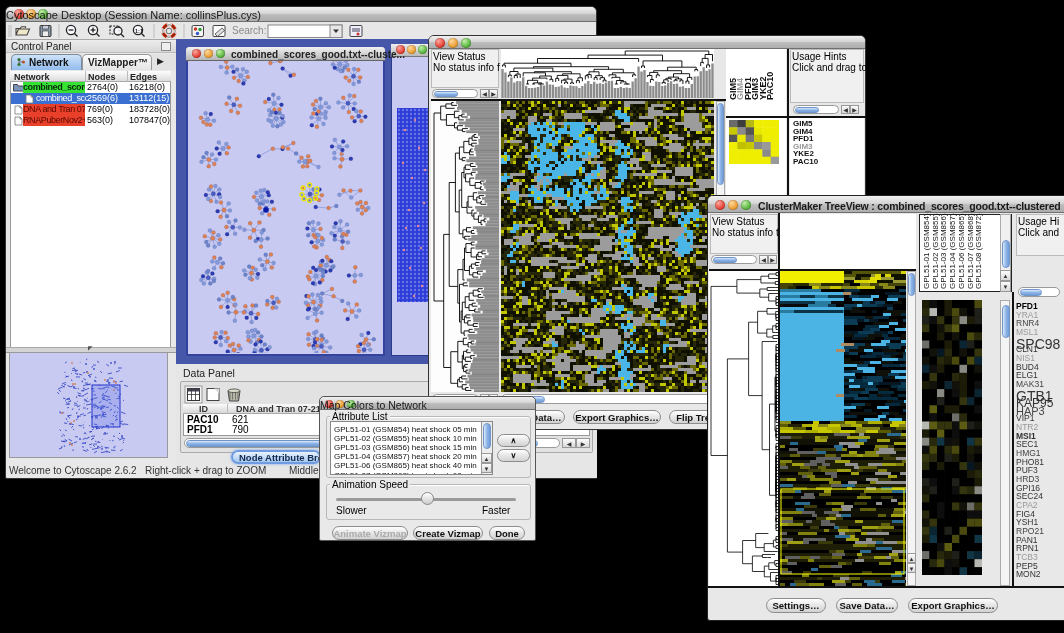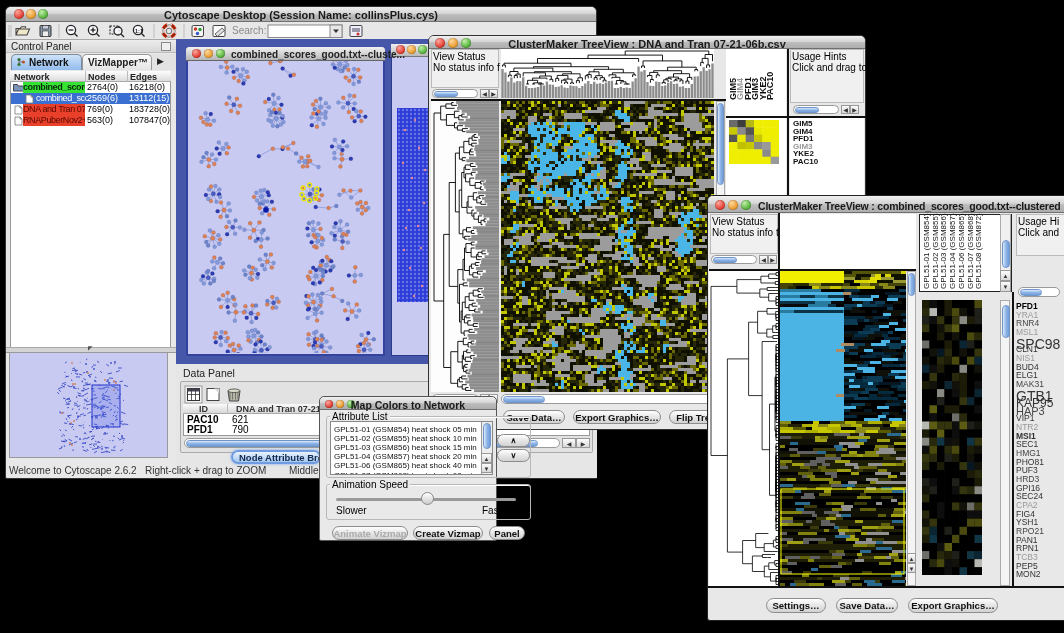--- a/index.html
+++ b/index.html
@@ -5,21 +5,21 @@
  font-family:"Liberation Sans",sans-serif;-webkit-font-smoothing:antialiased}
 .abs{position:absolute}
 .win{position:absolute;background:#e8e8e8}
 .tbar{position:absolute;left:0;right:0;top:0;
  background:linear-gradient(#f0f0f0,#d6d6d6 45%,#bcbcbc 55%,#adadad);
  border-bottom:1px solid #6f6f6f;border-radius:5px 5px 0 0}
 .tl{position:absolute;border-radius:50%;width:10px;height:10px;box-shadow:inset 0 0 1px rgba(0,0,0,.6)}
 .tl.r{background:radial-gradient(circle at 35% 30%,#ffa69e,#e03c30 65%,#a01408)}
 .tl.o{background:radial-gradient(circle at 35% 30%,#ffd9a0,#e89b2e 65%,#b06c08)}
 .tl.g{background:radial-gradient(circle at 35% 30%,#c0f0a8,#55b23a 65%,#2a7d14)}
-.ttxt{position:absolute;width:100%;text-align:center;font-weight:bold;color:#1a1a1a}
+.ttxt{position:absolute;width:100%;font-weight:normal;color:#1a1a1a}
 .btn{position:absolute;background:linear-gradient(#ffffff,#e8e8e8 45%,#d2d2d2);
  border:1px solid #8c8c8c;border-radius:9px;font-weight:bold;font-size:9.5px;
  text-align:center;color:#111;white-space:nowrap;overflow:hidden}
 .pillt{position:absolute;background:#fff;border:1px solid #9a9a9a;border-radius:6px}
 .pill{position:absolute;background:linear-gradient(#dcebfc,#8fb5e8 50%,#6f9cd8);border-radius:5px;border:1px solid #7295c8}
 .vpill{position:absolute;background:linear-gradient(90deg,#dcebfc,#8fb5e8 50%,#6f9cd8);border-radius:5px;border:1px solid #7295c8}
 .sbtn{position:absolute;background:linear-gradient(#fcfcfc,#d8d8d8);border:1px solid #999;
  font-size:6px;color:#333;text-align:center}
 .txt{position:absolute;white-space:nowrap}
 .cell{position:absolute;white-space:nowrap;overflow:hidden;font-size:9px;height:11px;line-height:11px;color:#000}
@@ -790,21 +790,20 @@
 <div class="abs" style="left:231px;top:450px;width:90px;height:14px;border-radius:7px;background:linear-gradient(#e8f2fe,#a8c8f0);border:2px solid #6f9ce0;box-shadow:0 0 3px #7aa8e8"></div>
 <div class="txt" style="left:239px;top:452px;font-size:9.5px;font-weight:bold;color:#102a50">Node Attribute Brows</div>
 <div class="txt" style="left:9px;top:465px;font-size:10px;color:#333">Welcome to Cytoscape 2.6.2</div>
 <div class="txt" style="left:145px;top:465px;font-size:10px;color:#333">Right-click + drag to ZOOM</div>
 <div class="txt" style="left:289px;top:465px;font-size:10px;color:#333">Middle-cli</div>
 <div class="win" style="left:428px;top:35px;width:438px;height:395px;border:1px solid #333;border-radius:6px 6px 3px 3px">
 <div class="tbar" style="height:13px"></div>
 <div class="tl r" style="left:6px;top:2px"></div>
 <div class="tl o" style="left:19px;top:2px"></div>
 <div class="tl g" style="left:32px;top:2px"></div>
-<div class="ttxt" style="top:1.5px;font-size:11px">ClusterMaker TreeView : DNA and Tran 07-21-06b.csv</div>
 </div>
 <div class="abs" style="left:431px;top:49px;width:68px;height:39px;background:#f0f0f0;border:1px solid #bbb"></div>
 <div class="txt" style="left:433px;top:51px;font-size:10px">View Status</div>
 <div class="txt" style="left:433px;top:62px;font-size:10px">No status info f</div>
 <div class="pillt" style="left:432px;top:89px;width:46px;height:9px"></div>
 <div class="pill" style="left:434px;top:90.5px;width:24px;height:6px"></div>
 <div class="sbtn" style="left:480px;top:89px;width:9px;height:9px;line-height:9px">◀</div>
 <div class="sbtn" style="left:489px;top:89px;width:9px;height:9px;line-height:9px">▶</div>
 <svg width="213" height="49" style="position:absolute;left:501px;top:49px">
     <rect width="213" height="49" fill="#ffffff"></rect>
@@ -2019,21 +2018,21 @@
 <div class="txt" style="left:1016px;top:525.9px;font-size:8.5px;color:#444;font-weight:normal">RPO21</div>
 <div class="txt" style="left:1016px;top:534.5px;font-size:8.5px;color:#333;font-weight:normal">PAN1</div>
 <div class="txt" style="left:1016px;top:543.2px;font-size:8.5px;color:#333;font-weight:normal">RPN1</div>
 <div class="txt" style="left:1016px;top:551.9px;font-size:8.5px;color:#999;font-weight:normal">TCB3</div>
 <div class="txt" style="left:1016px;top:560.5px;font-size:8.5px;color:#333;font-weight:normal">PEP5</div>
 <div class="txt" style="left:1016px;top:569.2px;font-size:8.5px;color:#333;font-weight:normal">MON2</div>
 <div class="abs" style="left:708px;top:586px;width:356px;height:2px;background:#111"></div>
 <div class="btn" style="left:766px;top:598px;width:60px;height:15px;line-height:14px">Settings…</div>
 <div class="btn" style="left:836px;top:598px;width:62px;height:15px;line-height:14px">Save Data…</div>
 <div class="btn" style="left:908px;top:598px;width:90px;height:15px;line-height:14px">Export Graphics…</div>
-<div class="win" style="left:319px;top:396px;width:178px;height:145px;border:1px solid #555;border-radius:5px 5px 2px 2px;background:#e9e9e9">
+<div class="win" style="left:319px;top:396px;width:217px;height:145px;border:1px solid #555;border-radius:5px 5px 2px 2px;background:#e9e9e9">
 <div class="tbar" style="height:13px"></div>
 <div class="tl r" style="left:5px;top:2.5px;width:8px;height:8px"></div>
 <div class="tl o" style="left:16px;top:2.5px;width:8px;height:8px"></div>
 <div class="tl g" style="left:27px;top:2.5px;width:8px;height:8px"></div>
 <div class="ttxt" style="top:1.5px;font-size:10.5px">Map Colors to Network</div>
 <div class="gb" style="left:6px;top:19px;width:205px;height:62px"></div>
 <div class="txt" style="left:10px;top:14px;font-size:10px;background:#e9e9e9;padding:0 2px">Attribute List</div>
 <div class="abs" style="left:10px;top:24px;width:163px;height:54px;background:#fff;border:1px solid #888;overflow:hidden">
 <div class="txt" style="left:3px;top:2.5px;font-size:8px;color:#111">GPL51-01 (GSM854) heat shock 05 min</div>
 <div class="txt" style="left:3px;top:11.7px;font-size:8px;color:#111">GPL51-02 (GSM855) heat shock 10 min</div>
@@ -2049,13 +2048,13 @@
 <div class="btn" style="left:177px;top:37px;width:33px;height:13px;line-height:12px;font-size:8px">∧</div>
 <div class="btn" style="left:177px;top:52px;width:33px;height:13px;line-height:12px;font-size:8px">∨</div>
 <div class="gb" style="left:6px;top:87px;width:205px;height:36px"></div>
 <div class="txt" style="left:10px;top:82px;font-size:10px;background:#e9e9e9;padding:0 2px">Animation Speed</div>
 <div class="abs" style="left:16px;top:101px;width:180px;height:3px;background:#9a9a9a;border-radius:2px"></div>
 <div class="abs" style="left:101px;top:95px;width:13px;height:13px;border-radius:50%;background:linear-gradient(#fff,#ccc);border:1px solid #888"></div>
 <div class="txt" style="left:16px;top:108px;font-size:10px">Slower</div>
 <div class="txt" style="left:162px;top:108px;font-size:10px">Faster</div>
 <div class="btn" style="left:12px;top:129px;width:76px;height:14px;line-height:13px;color:#aaa">Animate Vizmap</div>
 <div class="btn" style="left:93px;top:129px;width:70px;height:14px;line-height:13px">Create Vizmap</div>
-<div class="btn" style="left:169px;top:129px;width:36px;height:14px;line-height:13px">Panel</div>
+<div class="btn" style="left:169px;top:129px;width:36px;height:14px;line-height:13px">Done</div>
 </div>
 </body></html>

